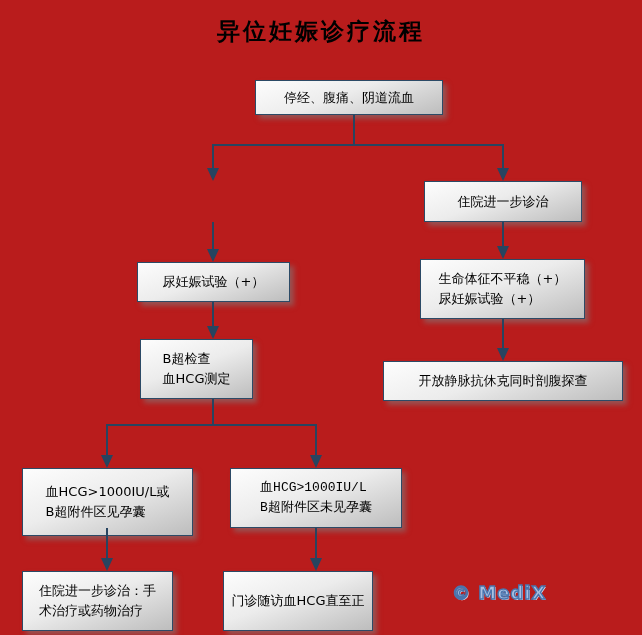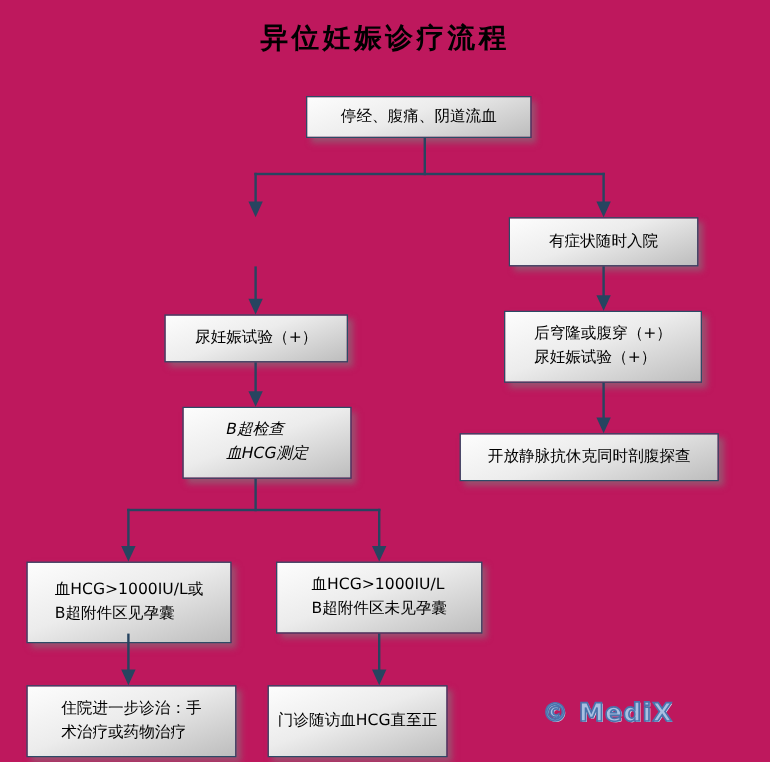--- a/index.html
+++ b/index.html
@@ -5,21 +5,21 @@
   html, body {
     margin: 0;
     padding: 0;
     background: #ffffff;
     font-family: "DejaVu Sans", "Liberation Sans", sans-serif;
   }
   #canvas {
     position: relative;
     width: 642px;
     height: 635px;
-    background: #be185d;
+    background: #b91c1c;
     overflow: hidden;
   }
   .chart-title {
     position: absolute;
     left: 0;
     top: 16px;
     width: 100%;
     text-align: center;
     font-size: 23px;
     font-weight: bold;
@@ -52,81 +52,81 @@
     width: 0;
     height: 0;
     border-left: 6px solid transparent;
     border-right: 6px solid transparent;
     border-top: 13px solid #274460;
   }
   .watermark {
     position: absolute;
     left: 452px;
     top: 582px;
-    font-size: 21px;
+    font-size: 18px;
     font-weight: bold;
     letter-spacing: 1px;
     color: #a9c0e2;
     -webkit-text-stroke: 1.4px #4a74ad;
     text-shadow: 1px 1px 0 #dde7f5;
   }
 </style>
 </head>
 <body>
 
 <div id="canvas">
 
   <div class="chart-title">异位妊娠诊疗流程</div>
 
   <div class="node" style="left:255px; top:80px; width:188px; height:35px;">
     <div class="txt">停经、腹痛、阴道流血</div>
   </div>
 
 
   <div class="node" style="left:424px; top:181px; width:158px; height:41px;">
-    <div class="txt">有症状随时入院</div>
+    <div class="txt">住院进一步诊治</div>
   </div>
 
   <div class="node" style="left:137px; top:262px; width:153px; height:40px;">
     <div class="txt">尿妊娠试验（+）</div>
   </div>
 
   <div class="node" style="left:420px; top:259px; width:165px; height:60px;">
     <div class="txt left">
-      <div>后穹隆或腹穿（+）</div>
+      <div>生命体征不平稳（+）</div>
       <div>尿妊娠试验（+）</div>
     </div>
   </div>
 
-  <div class="node" style="left:152px; top:339px; width:141px; height:60px;font-style:italic;">
+  <div class="node" style="left:140px; top:339px; width:113px; height:60px;">
     <div class="txt left">
       <div>B超检查</div>
       <div>血HCG测定</div>
     </div>
   </div>
 
-  <div class="node" style="left:383px; top:361px; width:216px; height:40px;">
+  <div class="node" style="left:383px; top:361px; width:240px; height:40px;">
     <div class="txt">开放静脉抗休克同时剖腹探查</div>
   </div>
 
   <div class="node" style="left:22px; top:468px; width:171px; height:68px;">
     <div class="txt left">
       <div>血HCG&gt;1000IU/L或</div>
       <div>B超附件区见孕囊</div>
     </div>
   </div>
 
-  <div class="node" style="left:230px; top:468px; width:172px; height:60px;">
+  <div class="node" style="left:230px; top:468px; width:172px; height:60px;font-family:Liberation Mono, monospace;">
     <div class="txt left">
       <div>血HCG&gt;1000IU/L</div>
       <div>B超附件区未见孕囊</div>
     </div>
   </div>
 
-  <div class="node" style="left:22px; top:571px; width:175px; height:60px;">
+  <div class="node" style="left:22px; top:571px; width:151px; height:60px;">
     <div class="txt left">
       <div>住院进一步诊治：手</div>
       <div>术治疗或药物治疗</div>
     </div>
   </div>
 
   <div class="node" style="left:223px; top:571px; width:150px; height:60px;">
     <div class="txt left">
       <div>门诊随访血HCG直至正</div>
     </div>

